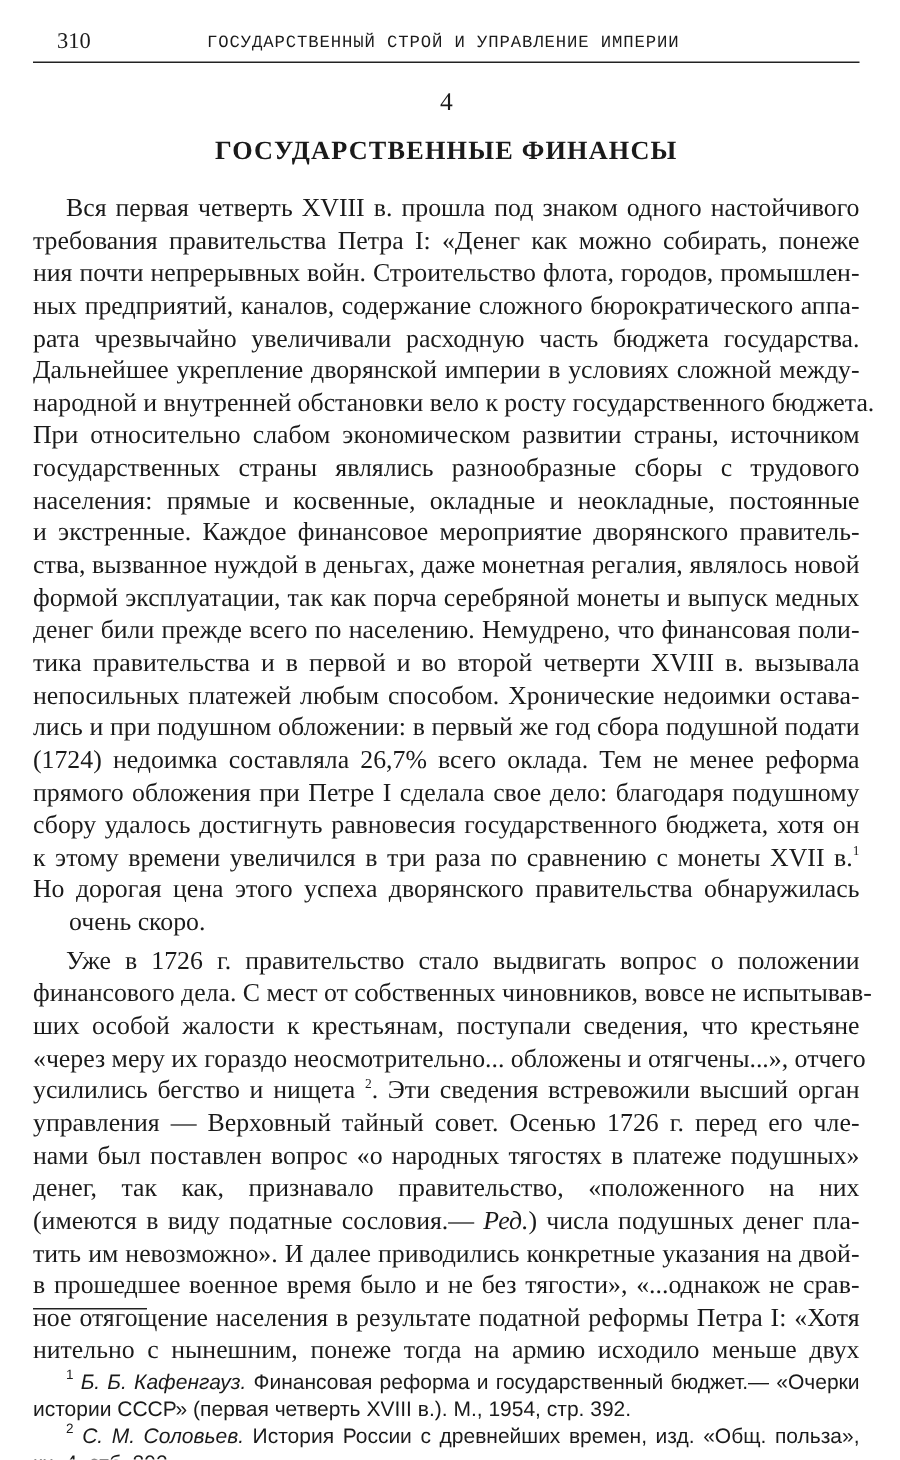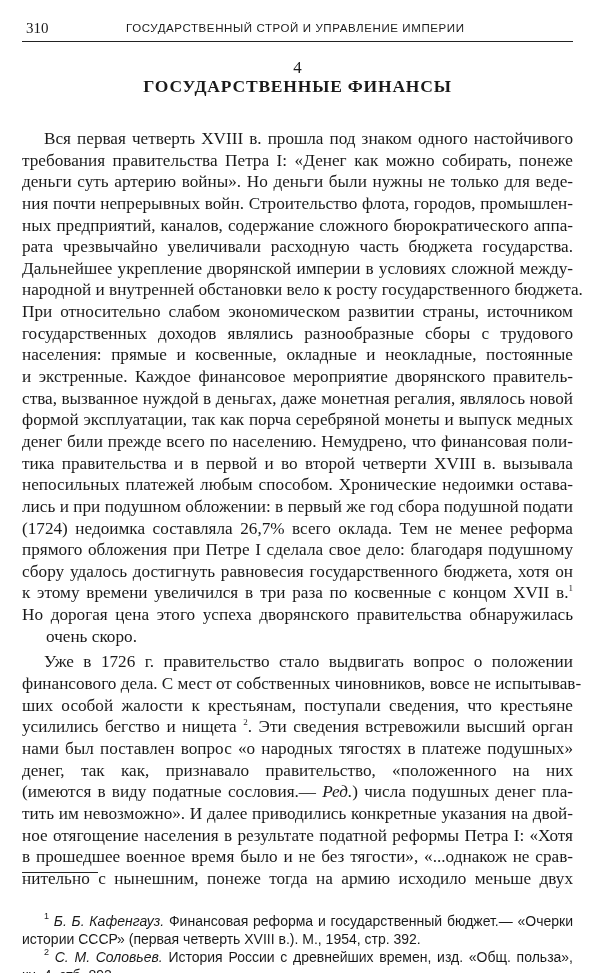--- a/index.html
+++ b/index.html
@@ -3,40 +3,40 @@
 <meta charset="utf-8">
 <style>
   html, body { margin: 0; padding: 0; background: #ffffff; }
   body {
     width: 600px; height: 973px; position: relative; overflow: hidden;
     font-family: "DejaVu Serif", "Liberation Serif", serif;
     color: #1a1a1a;
   }
   .page { position: absolute; left: 22px; top: 0; width: 551px; }
   .running-head {
-    position: absolute; top: 18px; left: 4px; width: 551px; height: 20px;
+    position: absolute; top: 18px; left: 16px; width: 551px; height: 20px;
   }
   .page-number {
     position: absolute; left: 0; top: 2px; font-size: 15px;
     font-family: "Liberation Serif", serif;
   }
   .running-title {
     position: absolute; left: 100px; top: 4px; font-size: 11.5px;
-    letter-spacing: 0.6px; font-family: Liberation Sans, sans-serif;
+    letter-spacing: 0.6px; font-family: Liberation Mono, monospace;
   }
   .head-rule {
     position: absolute; top: 41px; left: 0; width: 551px; height: 0;
     border-top: 1.6px solid #222;
   }
   .section-number {
     position: absolute; top: 58px; left: 0; width: 551px; text-align: center;
     font-size: 17px; font-family: "Liberation Serif", serif;
   }
   .section-title {
-    position: absolute; top: 76px; left: 0; width: 551px; text-align: center;
+    position: absolute; top: 90px; left: 0; width: 551px; text-align: center;
     font-size: 17.5px; font-weight: bold; letter-spacing: 0.8px;
     font-family: "Liberation Serif", serif;
   }
   .body-text {
     position: absolute; top: 128px; left: 0; width: 551px;
     font-family: Liberation Serif, serif; font-size: 17.2px; line-height: 21.65px;
   }
   .line { display: block; height: 21.65px; white-space: nowrap; text-align: justify; text-align-last: justify; }
   .line.last { text-align-last: left; margin-left: 24px; }
   .line.indent { padding-left: 22px; }
@@ -65,55 +65,56 @@
   </div>
   <div class="head-rule"></div>
 
   <div class="section-number">4</div>
   <div class="section-title">ГОСУДАРСТВЕННЫЕ ФИНАНСЫ</div>
 
   <div class="body-text">
     <div>
       <span class="line indent">Вся первая четверть XVIII в. прошла под знаком одного настойчивого</span>
       <span class="line">требования правительства Петра I: «Денег как можно собирать, понеже</span>
-      <span class="line">деньги суть артерию войны». Но деньги были нужны не только для веде-</span>
       <span class="line">ния почти непрерывных войн. Строительство флота, городов, промышлен-</span>
       <span class="line">ных предприятий, каналов, содержание сложного бюрократического аппа-</span>
       <span class="line">рата чрезвычайно увеличивали расходную часть бюджета государства.</span>
       <span class="line">Дальнейшее укрепление дворянской империи в условиях сложной между-</span>
       <span class="line">народной и внутренней обстановки вело к росту государственного бюджета.</span>
       <span class="line">При относительно слабом экономическом развитии страны, источником</span>
-      <span class="line">государственных доходов являлись разнообразные сборы с трудового</span>
+      <span class="line">государственных страны являлись разнообразные сборы с трудового</span>
       <span class="line">населения: прямые и косвенные, окладные и неокладные, постоянные</span>
       <span class="line">и экстренные. Каждое финансовое мероприятие дворянского правитель-</span>
       <span class="line">ства, вызванное нуждой в деньгах, даже монетная регалия, являлось новой</span>
       <span class="line">формой эксплуатации, так как порча серебряной монеты и выпуск медных</span>
       <span class="line">денег били прежде всего по населению. Немудрено, что финансовая поли-</span>
       <span class="line">тика правительства и в первой и во второй четверти XVIII в. вызывала</span>
       <span class="line">непосильных платежей любым способом. Хронические недоимки остава-</span>
       <span class="line">лись и при подушном обложении: в первый же год сбора подушной подати</span>
       <span class="line">(1724) недоимка составляла 26,7% всего оклада. Тем не менее реформа</span>
       <span class="line">прямого обложения при Петре I сделала свое дело: благодаря подушному</span>
       <span class="line">сбору удалось достигнуть равновесия государственного бюджета, хотя он</span>
-      <span class="line"><span>к этому времени увеличился в три раза по косвенные с концом XVII в.</span><sup>1</sup></span>
+      <span class="line"><span>к этому времени увеличился в три раза по сравнению с монеты XVII в.</span><sup>1</sup></span>
       <span class="line">Но дорогая цена этого успеха дворянского правительства обнаружилась</span>
       <span class="line last">очень скоро.</span>
     </div>
     <div class="gap"></div>
     <div>
       <span class="line indent">Уже в 1726 г. правительство стало выдвигать вопрос о положении</span>
       <span class="line">финансового дела. С мест от собственных чиновников, вовсе не испытывав-</span>
       <span class="line">ших особой жалости к крестьянам, поступали сведения, что крестьяне</span>
+      <span class="line">«через меру их гораздо неосмотрительно... обложены и отягчены...», отчего</span>
       <span class="line"><span>усилились бегство и нищета</span>&nbsp;<sup>2</sup><span>. Эти сведения встревожили высший орган</span></span>
+      <span class="line">управления — Верховный тайный совет. Осенью 1726 г. перед его чле-</span>
       <span class="line">нами был поставлен вопрос «о народных тягостях в платеже подушных»</span>
       <span class="line">денег, так как, признавало правительство, «положенного на них</span>
       <span class="line"><span>(имеются в виду податные сословия.—</span>&nbsp;<em>Ред.</em><span>) числа подушных денег пла-</span></span>
       <span class="line">тить им невозможно». И далее приводились конкретные указания на двой-</span>
+      <span class="line">в прошедшее военное время было и не без тягости», «...однакож не срав-</span>
       <span class="line">ное отягощение населения в результате податной реформы Петра I: «Хотя</span>
-      <span class="line">в прошедшее военное время было и не без тягости», «...однакож не срав-</span>
       <span class="line">нительно с нынешним, понеже тогда на армию исходило меньше двух</span>
     </div>
   </div>
 
   <div class="footnote-rule"></div>
 
   <div class="footnotes">
     <div>
       <span class="fn-line indent"><sup>1</sup> <em>Б. Б. Кафенгауз.</em> <span>Финансовая реформа и государственный бюджет.— «Очерки</span></span>
       <span class="fn-line last">истории СССР» (первая четверть XVIII в.). М., 1954, стр. 392.</span>

